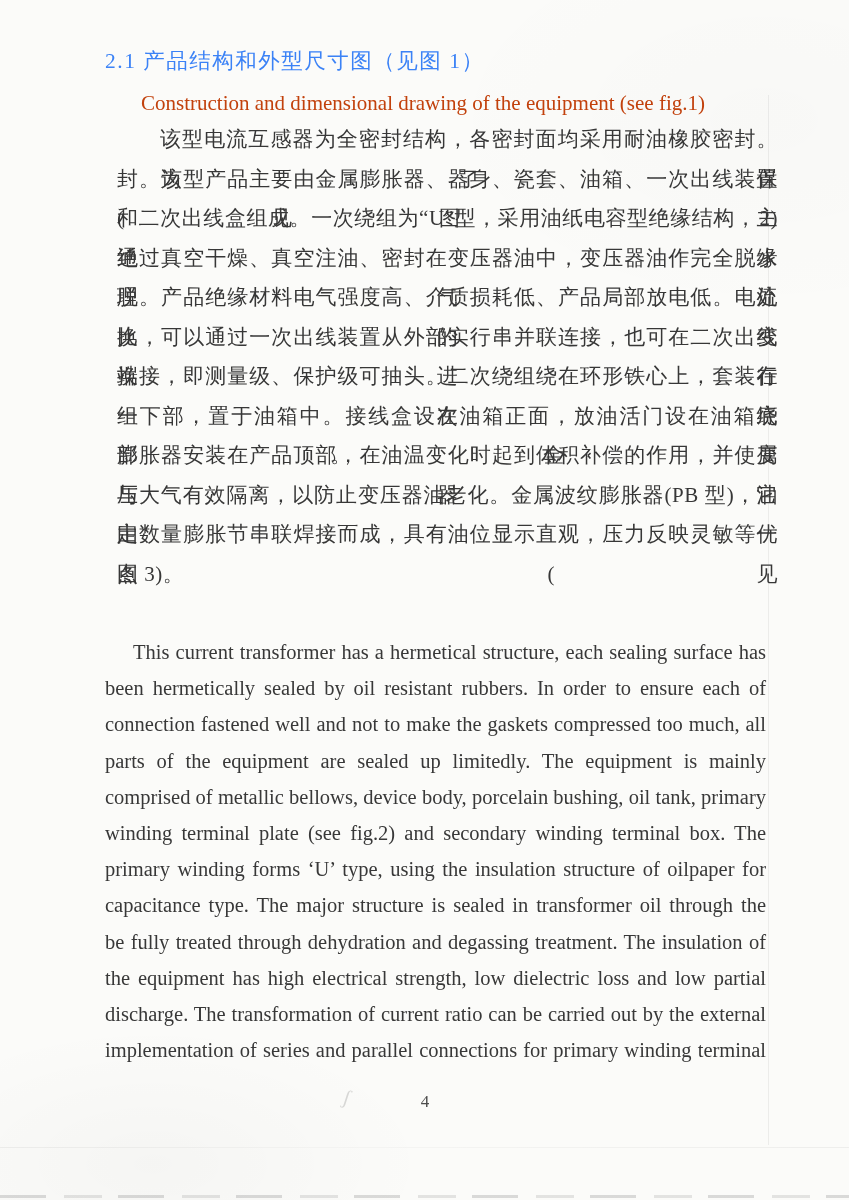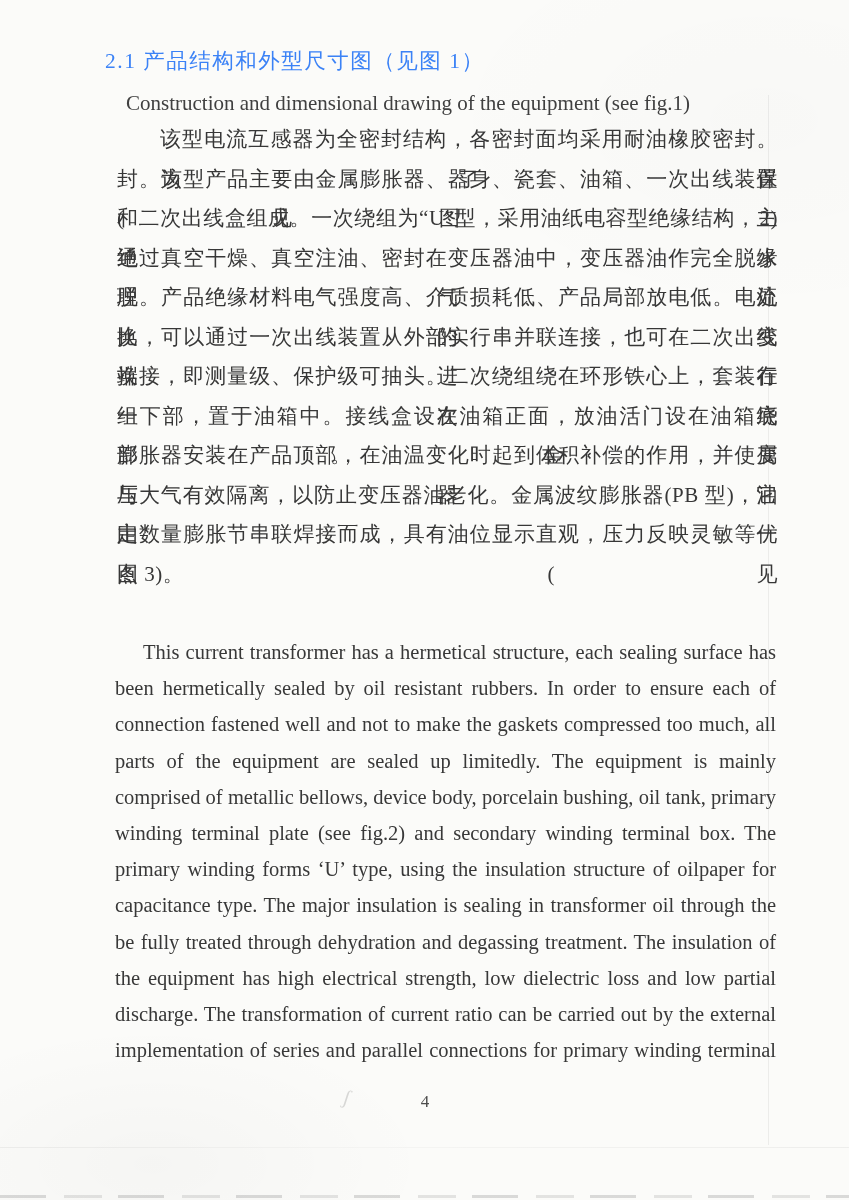--- a/index.html
+++ b/index.html
@@ -29,34 +29,34 @@
     left: 105px;
     top: 46px;
     width: 661px;
     font-size: 21.5px;
     line-height: 30px;
     letter-spacing: 1.5px;
     color: #3b82f6;
   }
   .h-en {
     position: absolute;
-    left: 126px;
+    left: 141px;
     top: 88px;
     width: 623px;
     font-size: 21px;
     line-height: 30px;
-    color: #404040;
+    color: #c2410c;
   }
   .para {
     position: absolute;
     left: 105px;
     width: 661px;
   }
   .para-zh { top: 120px; margin-left: 12px; }
-  .para-en { top: 634px; margin-left: 10px; }
+  .para-en { top: 634px; }
   .ln {
     width: 661px;
     white-space: nowrap;
   }
   .para-zh .ln {
     height: 39.5px;
     line-height: 39.5px;
     font-size: 21px;
     letter-spacing: 0.5px;
     color: #373737;
@@ -151,21 +151,21 @@
 </div>
 
 <div class="para para-en">
   <div class="ln just first-en">This current transformer has a hermetical structure, each sealing surface has</div>
   <div class="ln just">been hermetically sealed by oil resistant rubbers. In order to ensure each of</div>
   <div class="ln just">connection fastened well and not to make the gaskets compressed too much, all</div>
   <div class="ln just">parts of the equipment are sealed up limitedly. The equipment is mainly</div>
   <div class="ln just">comprised of metallic bellows, device body, porcelain bushing, oil tank, primary</div>
   <div class="ln just">winding terminal plate (see fig.2) and secondary winding terminal box. The</div>
   <div class="ln just">primary winding forms ‘U’ type, using the insulation structure of oilpaper for</div>
-  <div class="ln just">capacitance type. The major insulation is sealing in transformer oil through the</div>
+  <div class="ln just">capacitance type. The major structure is sealed in transformer oil through the</div>
   <div class="ln just">be fully treated through dehydration and degassing treatment. The insulation of</div>
   <div class="ln just">the equipment has high electrical strength, low dielectric loss and low partial</div>
   <div class="ln just">discharge. The transformation of current ratio can be carried out by the external</div>
   <div class="ln just">implementation of series and parallel connections for primary winding terminal</div>
 </div>
 
 <div class="stray-mark">ʃ</div>
 
 <div class="page-number">4</div>
 

